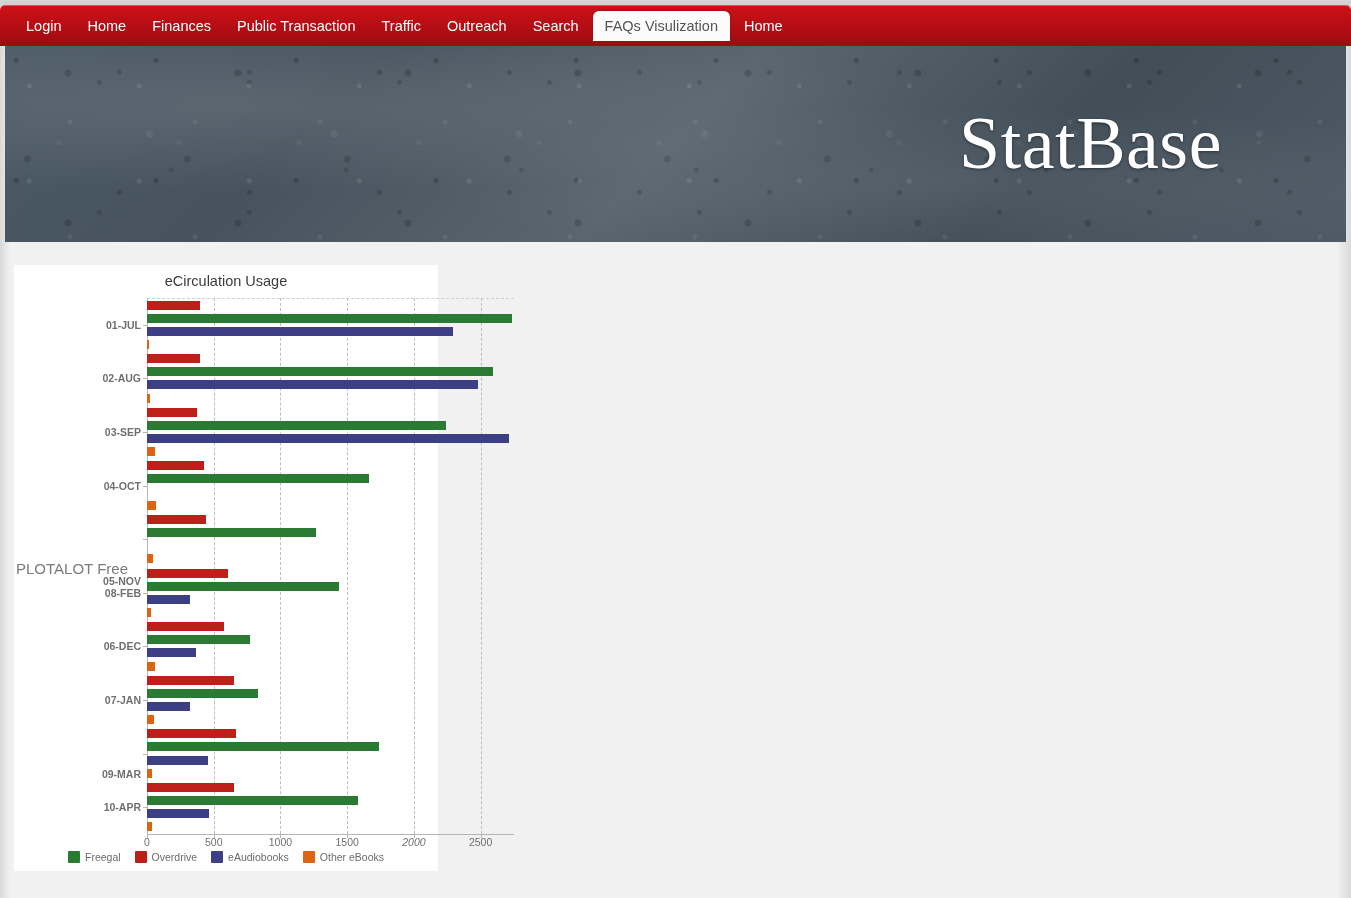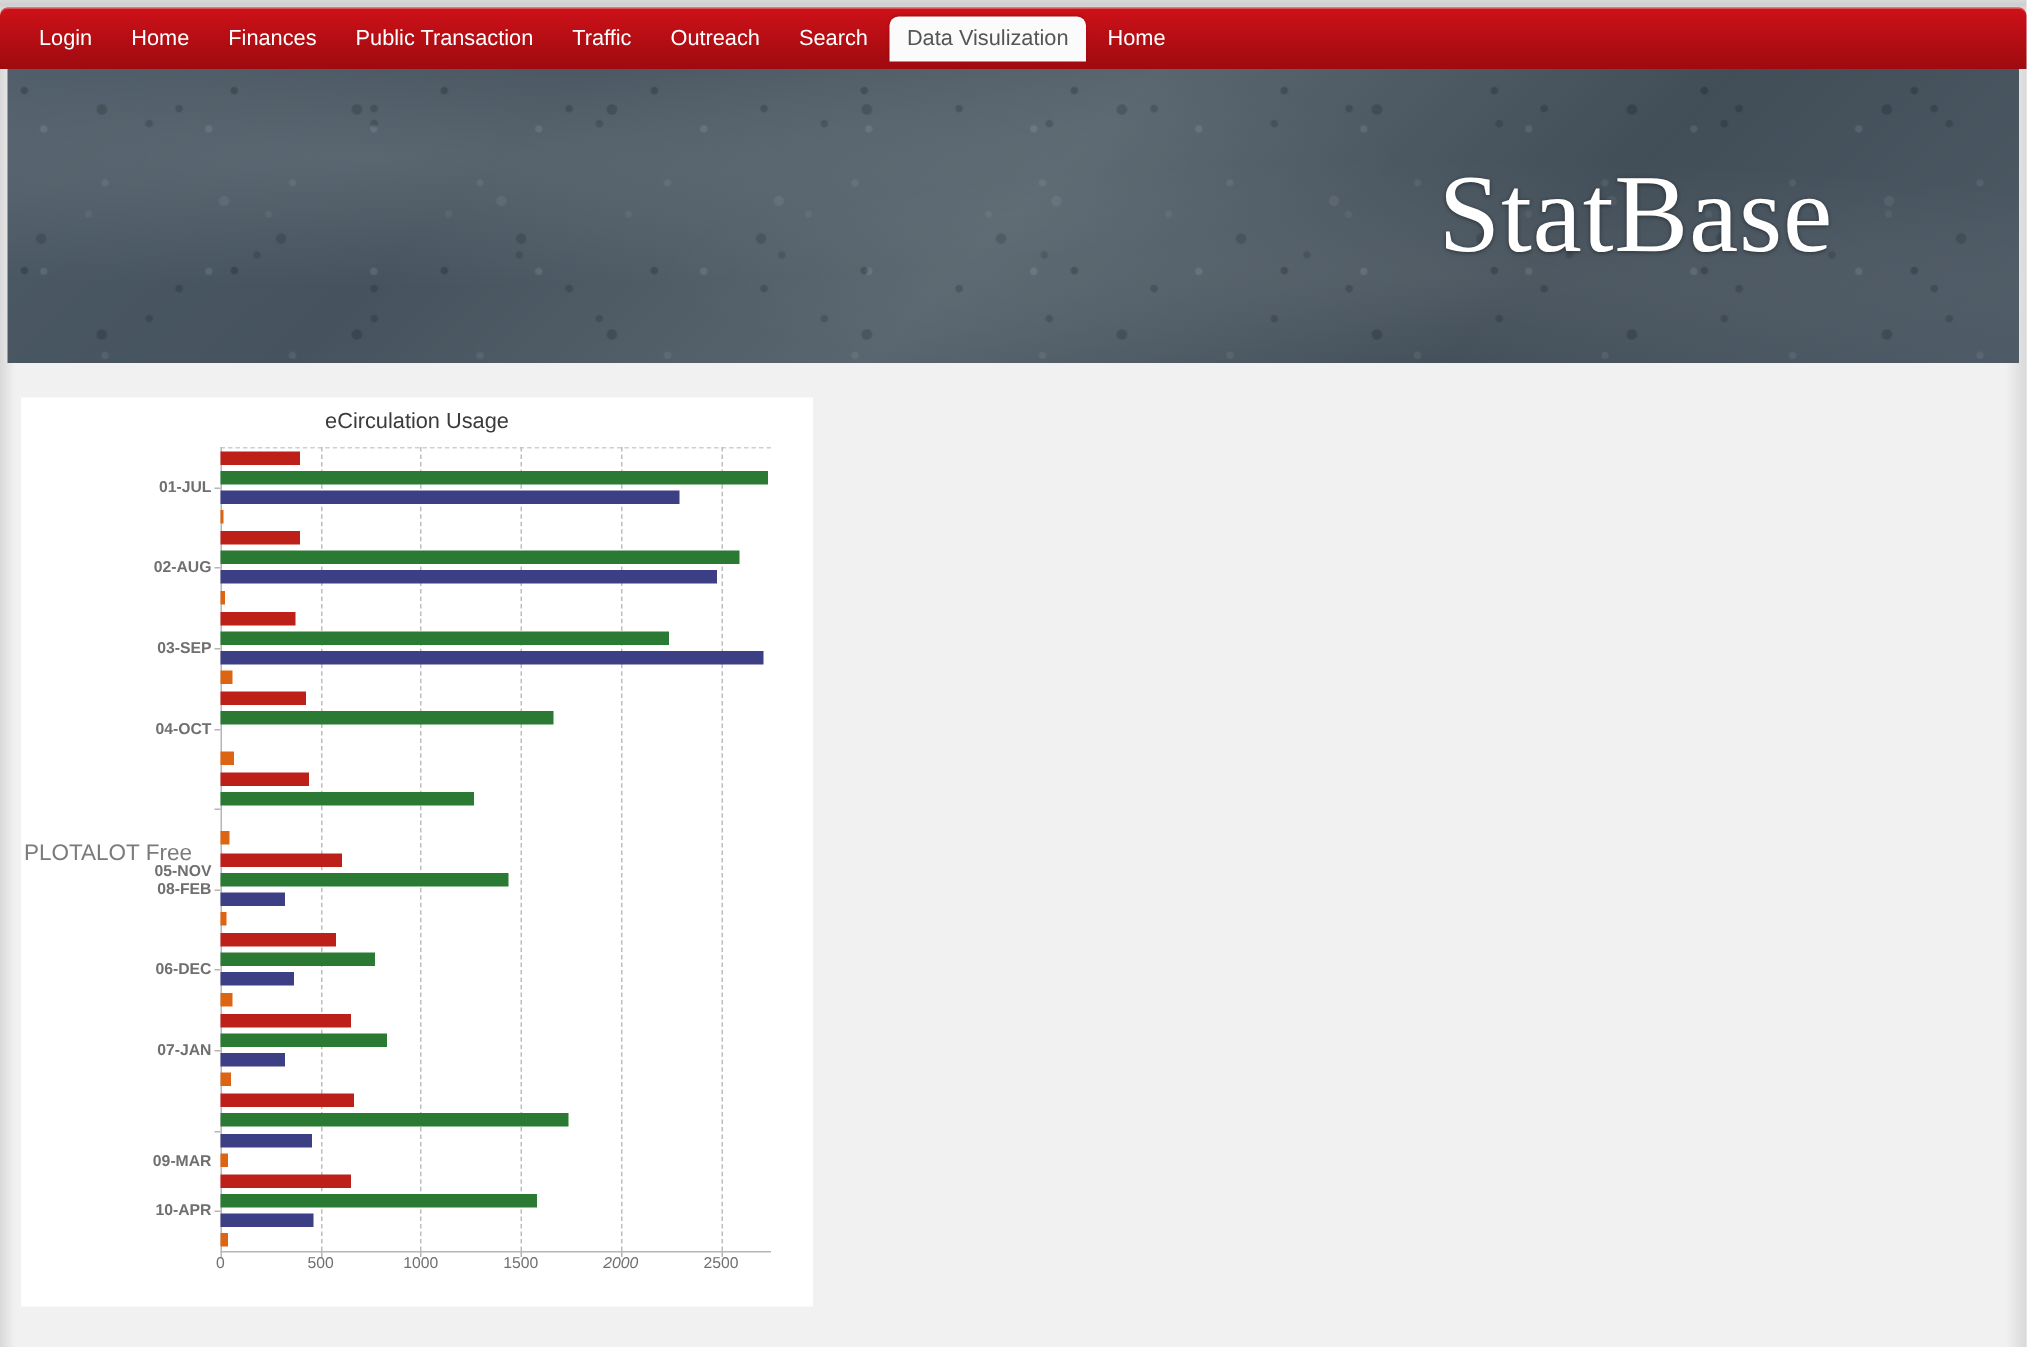--- a/index.html
+++ b/index.html
@@ -113,21 +113,21 @@
     line-height: 1;
     letter-spacing: .5px;
     text-shadow: 0 1px 3px rgba(0,0,0,.45);
     white-space: nowrap;
   }
 
   
   .chart-card {
     position: absolute;
     left: 14px; top: 265px;
-    width: 528px; height: 606px;
+    width: 424px; height: 606px;
     background: #ffffff;
     z-index: 5;
   }
   .chart-title {
     position: absolute;
     left: 0; top: 8px;
     width: 100%;
     text-align: center;
     font-size: 14.5px;
     color: #3b3b3b;
@@ -246,21 +246,21 @@
   <div class="body-panel"></div>
 
   <nav class="navbar" id="navbar">
       <div class="nav-item">Login</div>
       <div class="nav-item">Home</div>
       <div class="nav-item">Finances</div>
       <div class="nav-item">Public Transaction</div>
       <div class="nav-item">Traffic</div>
       <div class="nav-item">Outreach</div>
       <div class="nav-item">Search</div>
-      <div class="nav-item active">Data Visulization</div>
+      <div class="nav-item active">FAQs Visulization</div>
       <div class="nav-item">Home</div>
     </nav>
 
   <div class="hero">
     <div class="hero-noise"></div>
     <div class="hero-title">StatBase</div>
   </div>
 
   <div class="chart-card">
     <div class="chart-title">eCirculation Usage</div>
@@ -368,15 +368,33 @@
         <div class="xtick-mark" style="left: 333.182px;"></div>
         <div class="xtick" style="left: 333.182px;">1500</div>
         <div class="xtick-mark" style="left: 399.909px;"></div>
         <div class="xtick" style="left: 399.909px; font-style: italic;">2000</div>
         <div class="xtick-mark" style="left: 466.636px;"></div>
         <div class="xtick" style="left: 466.636px;">2500</div>
       </div>
 
     <div class="watermark">PLOTALOT Free</div>
 
+    <div class="legend" id="legend">
+        <div class="legend-item">
+          <span class="legend-swatch" style="background: rgb(42, 122, 51);"></span>
+          <span class="legend-label">Freegal</span>
+        </div>
+        <div class="legend-item">
+          <span class="legend-swatch" style="background: rgb(189, 32, 24);"></span>
+          <span class="legend-label">Overdrive</span>
+        </div>
+        <div class="legend-item">
+          <span class="legend-swatch" style="background: rgb(61, 63, 133);"></span>
+          <span class="legend-label">eAudiobooks</span>
+        </div>
+        <div class="legend-item">
+          <span class="legend-swatch" style="background: rgb(221, 100, 19);"></span>
+          <span class="legend-label">Other eBooks</span>
+        </div>
+      </div>
   </div>
 
 </div>
 
 </body></html>

